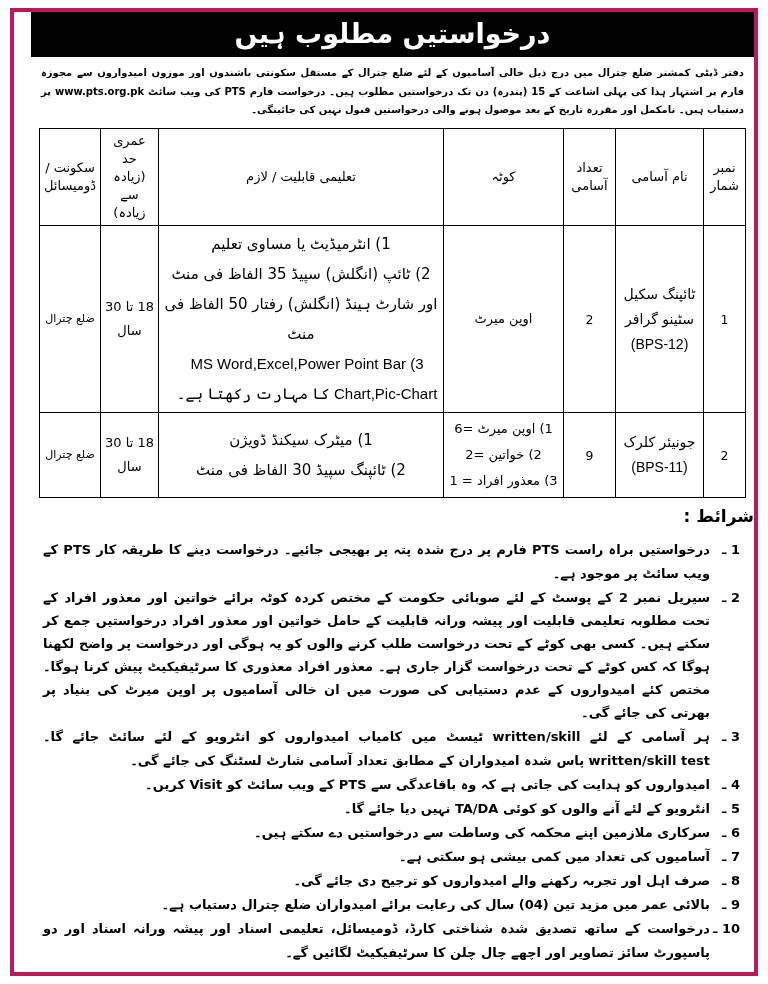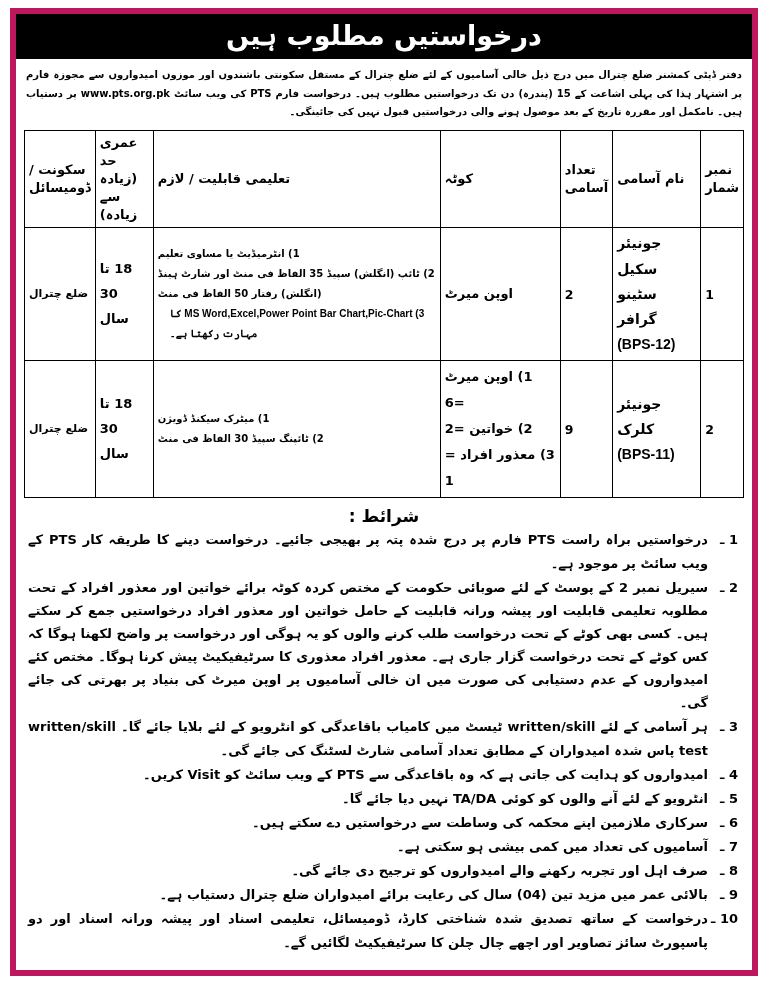--- a/index.html
+++ b/index.html
@@ -13,25 +13,26 @@
     overflow: hidden;
   }
   .page {
     width: 768px;
     height: 984px;
     padding: 8px 10px 4px 10px;
     background: #fff;
     position: relative;
   }
   .ad-frame {
-    border: 6px solid #be185d;
+    border: 4px solid #be185d;
     width: 100%;
     height: 968px;
     display: flex;
     flex-direction: column;
+    padding-left: 17px;
   }
   
   .banner {
     background: #000;
     color: #fff;
     text-align: center;
     padding: 6px 0 8px 0;
     font-size: 27px;
     font-weight: bold;
     letter-spacing: 1px;
@@ -51,57 +52,57 @@
     width: calc(100% - 16px);
     margin: 0 8px 2px 8px;
     border-collapse: collapse;
     direction: rtl;
     font-size: 12.5px;
   }
   table.jobs th, table.jobs td {
     border: 1.6px solid #000;
     padding: 3px 4px;
     vertical-align: middle;
-    text-align: left;
-    font-weight: bold;
+    text-align: center;
+    font-weight: normal;
   }
   table.jobs th {
     font-size: 13px;
     height: 56px;
     line-height: 1.4;
   }
   td.qual {
     text-align: right;
     line-height: 2.0;
     padding-right: 8px;
-    font-size: 10px;
+    font-size: 15px;
   }
   td.qual .en { font-family: "Liberation Sans", sans-serif; margin-left: 12px; }
   td.quota {
     text-align: right;
     padding-right: 10px;
     line-height: 2.0;
     font-size: 13px;
   }
   td.post { font-size: 14px; line-height: 1.8; }
   td.age  { font-size: 13px; line-height: 1.9; }
   td.dom  { font-size: 11px; line-height: 1.9; }
   .col-sr   { width: 42px; }
   .col-post { width: 88px; }
   .col-num  { width: 52px; }
   .col-quota{ width: 120px; margin-left: 17px; }
   .col-age  { width: 58px; }
   .col-dom  { width: 58px; }
   
   .cond-title {
     direction: rtl;
-    text-align: center;
+    text-align: right;
     font-size: 17px;
     font-weight: bold;
-    margin: 6px 0 2px 0;
+    margin: 6px 0 12px 0;
     letter-spacing: 1px;
   }
   ol.conds {
     direction: rtl;
     margin: 0;
     padding: 0 14px 0 12px;
     list-style: none;
     counter-reset: c;
     font-size: 13px;
     font-weight: bold;
@@ -142,21 +143,21 @@
           <th class="col-quota">کوٹہ</th>
           <th>تعلیمی قابلیت / لازم</th>
           <th class="col-age">عمری حد (زیادہ سے زیادہ)</th>
           <th class="col-dom">سکونت / ڈومیسائل</th>
         </tr>
       </thead>
       <tbody>
         <tr>
           <td class="col-sr">1</td>
           <td class="post">
-            <span>جونیئر سکیل سٹینو گرافر</span><br>
+            <span>ٹائپنگ سکیل سٹینو گرافر</span><br>
             <span style="font-family:'Liberation Sans',sans-serif">(BPS-12)</span>
           </td>
           <td class="col-num">2</td>
           <td class="quota">
             <div>اوپن میرٹ</div>
           </td>
           <td class="qual">
             <div>1) انٹرمیڈیٹ یا مساوی تعلیم</div>
             <div>2) ٹائپ (انگلش) سپیڈ 35 الفاظ فی منٹ اور شارٹ ہینڈ (انگلش) رفتار 50 الفاظ فی منٹ</div>
             <div class="en">3) MS Word,Excel,Power Point Bar Chart,Pic-Chart کا مہارت رکھتا ہے۔</div>
@@ -183,21 +184,21 @@
           <td class="age col-age">18 تا 30 سال</td>
           <td class="dom col-dom">ضلع چترال</td>
         </tr>
       </tbody>
     </table>
 
     <div class="cond-title">شرائط :</div>
     <ol class="conds">
       <li>درخواستیں براہ راست PTS فارم پر درج شدہ پتہ پر بھیجی جائیے۔ درخواست دینے کا طریقہ کار PTS کے ویب سائٹ پر موجود ہے۔</li>
       <li>سیریل نمبر 2 کے پوسٹ کے لئے صوبائی حکومت کے مختص کردہ کوٹہ برائے خواتین اور معذور افراد کے تحت مطلوبہ تعلیمی قابلیت اور پیشہ ورانہ قابلیت کے حامل خواتین اور معذور افراد درخواستیں جمع کر سکتے ہیں۔ کسی بھی کوٹے کے تحت درخواست طلب کرنے والوں کو یہ ہوگی اور درخواست پر واضح لکھنا ہوگا کہ کس کوٹے کے تحت درخواست گزار جاری ہے۔ معذور افراد معذوری کا سرٹیفیکیٹ پیش کرنا ہوگا۔ مختص کئے امیدواروں کے عدم دستیابی کی صورت میں ان خالی آسامیوں پر اوپن میرٹ کی بنیاد پر بھرتی کی جائے گی۔</li>
-      <li>ہر آسامی کے لئے written/skill ٹیسٹ میں کامیاب باقاعدگی کو انٹرویو کے لئے بلایا جائے گا۔ written/skill test پاس شدہ امیدواران کے مطابق تعداد آسامی شارٹ لسٹنگ کی جائے گی۔</li>
+      <li>ہر آسامی کے لئے written/skill ٹیسٹ میں کامیاب امیدواروں کو انٹرویو کے لئے سائٹ جائے گا۔ written/skill test پاس شدہ امیدواران کے مطابق تعداد آسامی شارٹ لسٹنگ کی جائے گی۔</li>
       <li>امیدواروں کو ہدایت کی جاتی ہے کہ وہ باقاعدگی سے PTS کے ویب سائٹ کو Visit کریں۔</li>
       <li>انٹرویو کے لئے آنے والوں کو کوئی TA/DA نہیں دیا جائے گا۔</li>
       <li>سرکاری ملازمین اپنے محکمہ کی وساطت سے درخواستیں دے سکتے ہیں۔</li>
       <li>آسامیوں کی تعداد میں کمی بیشی ہو سکتی ہے۔</li>
       <li>صرف اہل اور تجربہ رکھنے والے امیدواروں کو ترجیح دی جائے گی۔</li>
       <li>بالائی عمر میں مزید تین (04) سال کی رعایت برائے امیدواران ضلع چترال دستیاب ہے۔</li>
       <li>درخواست کے ساتھ تصدیق شدہ شناختی کارڈ، ڈومیسائل، تعلیمی اسناد اور پیشہ ورانہ اسناد اور دو پاسپورٹ سائز تصاویر اور اچھے چال چلن کا سرٹیفیکیٹ لگائیں گے۔</li>
 
     </ol>
 

